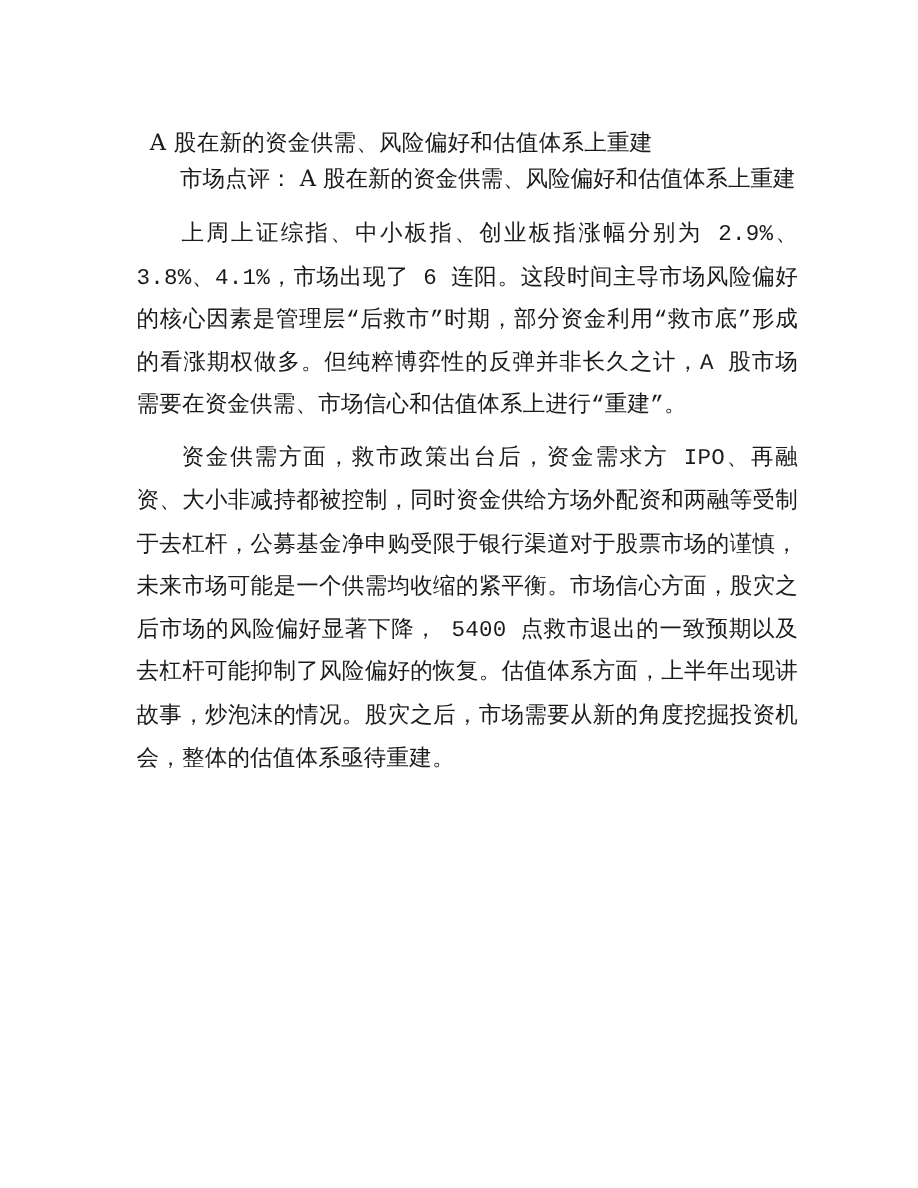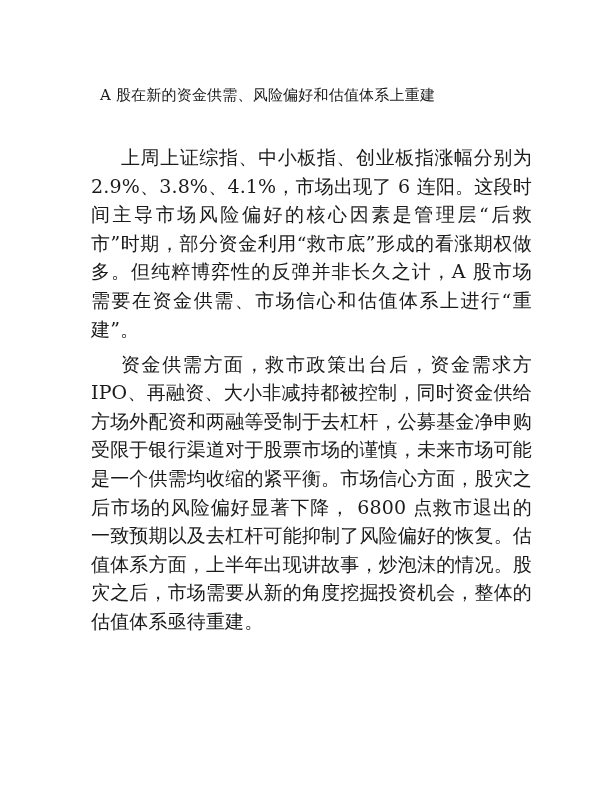--- a/index.html
+++ b/index.html
@@ -1,25 +1,26 @@
 <!DOCTYPE html>
 <html><head>
 <meta charset="utf-8">
 <style>
   html, body { margin:0; padding:0; background:#ffffff; }
   body { width:612px; height:792px; position:relative; overflow:hidden; }
   .page { position:absolute; left:0; top:0; width:612px; height:792px; background:#fff;
           font-family:"DejaVu Serif","Liberation Serif",serif; color:#1a1a1a; }
   .title { position:absolute; left:0; width:535px; top:85px; text-align:center; font-size:15px; line-height:20px; letter-spacing:0.2px; }
   .subtitle { position:absolute; left:120px; top:109px; font-size:15px; line-height:20px; white-space:nowrap; }
-  .body { position:absolute; left:91px; top:143px; width:441px; font-size:19px; line-height:28.6px; }
+  .body { position:absolute; left:91px; top:143px; width:441px; font-size:15px; line-height:28.6px;font-family:Liberation Mono, monospace; }
   .para { margin:0 0 6.5px 0; text-indent:30px; text-align:justify; text-align-last:left; letter-spacing:0.15px; }
 </style>
 </head>
 <body>
 
 <div class="page">
   <div class="title">A 股在新的资金供需、风险偏好和估值体系上重建</div>
+  <div class="subtitle">市场点评： A 股在新的资金供需、风险偏好和估值体系上重建</div>
   <div class="body">
     <p class="para">上周上证综指、中小板指、创业板指涨幅分别为 2.9%、3.8%、4.1%，市场出现了 6 连阳。这段时间主导市场风险偏好的核心因素是管理层“后救市”时期，部分资金利用“救市底”形成的看涨期权做多。但纯粹博弈性的反弹并非长久之计，A 股市场需要在资金供需、市场信心和估值体系上进行“重建”。</p>
-    <p class="para">资金供需方面，救市政策出台后，资金需求方 IPO、再融资、大小非减持都被控制，同时资金供给方场外配资和两融等受制于去杠杆，公募基金净申购受限于银行渠道对于股票市场的谨慎，未来市场可能是一个供需均收缩的紧平衡。市场信心方面，股灾之后市场的风险偏好显著下降， 6800 点救市退出的一致预期以及去杠杆可能抑制了风险偏好的恢复。估值体系方面，上半年出现讲故事，炒泡沫的情况。股灾之后，市场需要从新的角度挖掘投资机会，整体的估值体系亟待重建。</p>
+    <p class="para">资金供需方面，救市政策出台后，资金需求方 IPO、再融资、大小非减持都被控制，同时资金供给方场外配资和两融等受制于去杠杆，公募基金净申购受限于银行渠道对于股票市场的谨慎，未来市场可能是一个供需均收缩的紧平衡。市场信心方面，股灾之后市场的风险偏好显著下降， 5400 点救市退出的一致预期以及去杠杆可能抑制了风险偏好的恢复。估值体系方面，上半年出现讲故事，炒泡沫的情况。股灾之后，市场需要从新的角度挖掘投资机会，整体的估值体系亟待重建。</p>
   </div>
 </div>
 
 </body></html>

